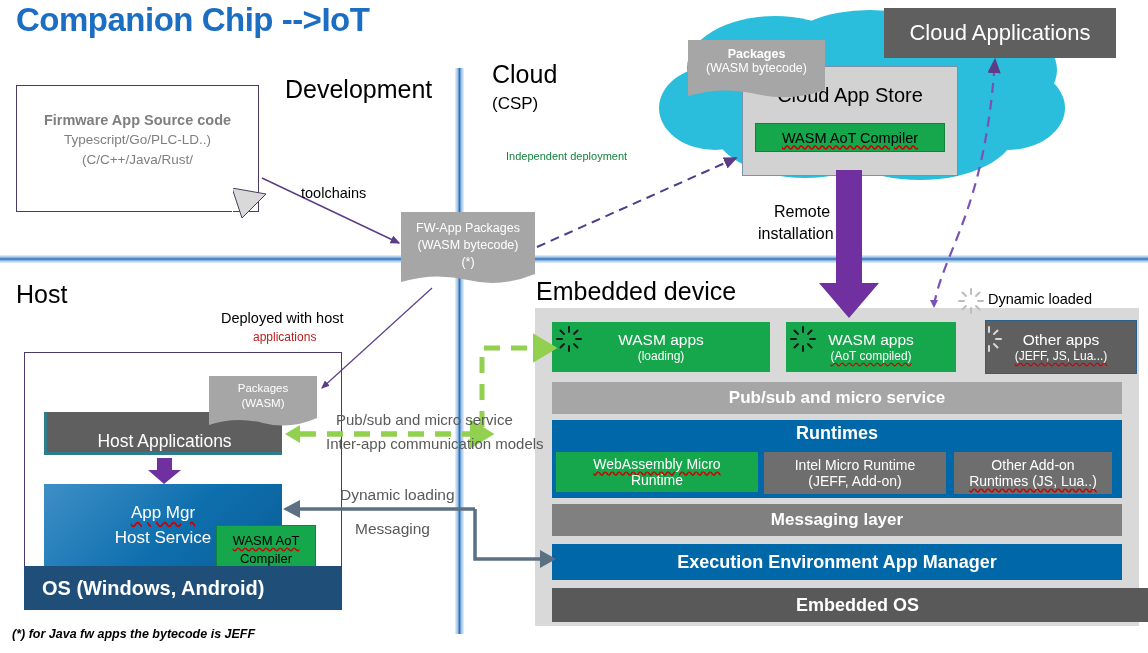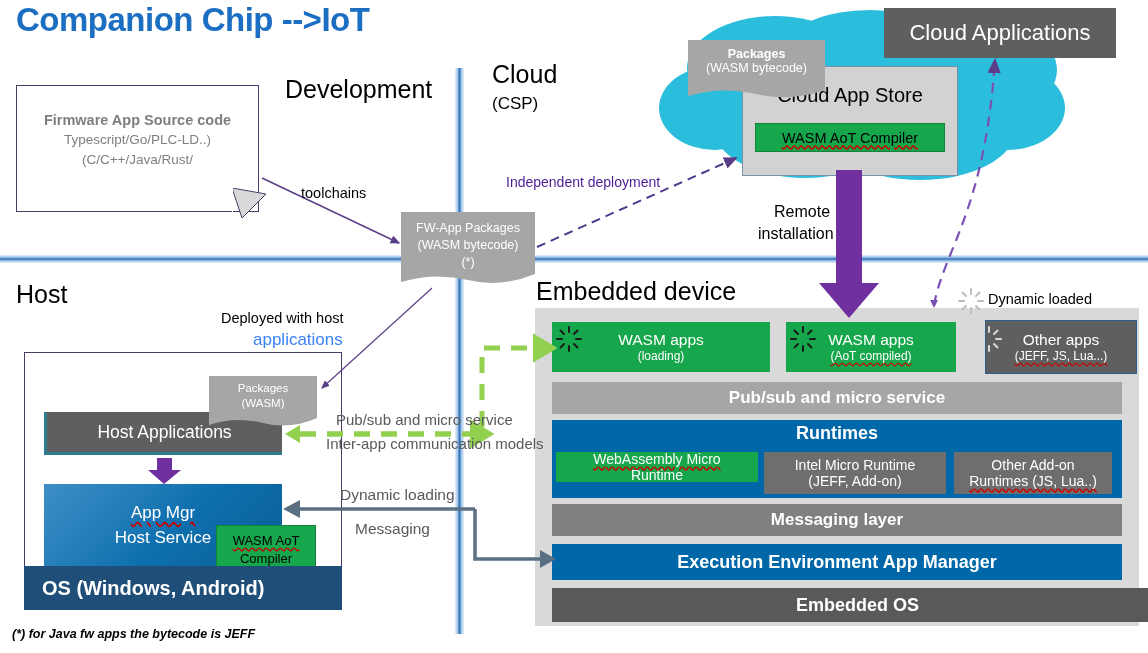--- a/index.html
+++ b/index.html
@@ -126,21 +126,21 @@
   </svg>
   <div class="lbl" style="padding-top:8px;line-height:17px;">
     <span style="font-size:12.5px;color:#fff;">FW-App Packages</span>
     <span style="font-size:12.5px;color:#fff;">(WASM bytecode)</span>
     <span style="font-size:12.5px;color:#fff;">(*)</span>
   </div>
 </div>
 
 <div class="abs box" style="left:24px;top:352px;width:318px;height:258px;border:1px solid #4B3A66;background:#fff;"></div>
 
-<div class="abs box ctr gray-dark" style="left:44px;top:412px;width:238px;height:43px;border-left:3px solid #2E7D8C;border-bottom:3px solid #2E7D8C;">
+<div class="abs box ctr gray-dark" style="left:44px;top:412px;width:238px;height:43px;border-left:3px solid #2E7D8C;border-bottom:3px solid #2E7D8C;align-items:flex-end;">
   <span style="font-size:17.5px;">Host Applications</span>
 </div>
 
 <div class="callout" style="left:209px;top:376px;width:108px;height:52px;">
   <svg class="body" viewBox="0 0 108 52" preserveAspectRatio="none">
     <path d="M0,0 H108 V42 Q81,54 54,47 Q27,40 0,49 Z" fill="#A6A6A6"></path>
   </svg>
   <div class="lbl" style="padding-top:5px;line-height:15px;">
     <span style="font-size:11.5px;color:#fff;">Packages</span>
     <span style="font-size:11.5px;color:#fff;">(WASM)</span>
@@ -236,21 +236,21 @@
 </svg>
 <div class="abs" style="left:988px;top:291px;font-size:14.5px;color:#000;">Dynamic loaded</div>
 
 <div class="abs box gray-mid ctr" style="left:552px;top:382px;width:570px;height:32px;">
   <span style="font-size:17px;font-weight:bold;">Pub/sub and micro service</span>
 </div>
 
 <div class="abs box blue" style="left:552px;top:420px;width:570px;height:78px;">
   <div class="ctr" style="height:26px;font-size:18px;font-weight:bold;">Runtimes</div>
 </div>
-<div class="abs box green ctr" style="left:556px;top:452px;width:202px;height:30px;flex-direction:column;">
+<div class="abs box green ctr" style="left:556px;top:452px;width:202px;height:40px;flex-direction:column;">
   <span style="font-size:14px;text-decoration:underline;text-decoration-color:#c00;
                text-decoration-style:wavy;text-underline-offset:2px;">WebAssembly Micro</span>
   <span style="font-size:14px;">Runtime</span>
 </div>
 <div class="abs box gray-dark ctr" style="left:764px;top:452px;width:182px;height:42px;flex-direction:column;background:#6E6E6E;">
   <span style="font-size:14px;">Intel Micro Runtime</span>
   <span style="font-size:14px;">(JEFF, Add-on)</span>
 </div>
 <div class="abs box gray-dark ctr" style="left:954px;top:452px;width:158px;height:42px;flex-direction:column;background:#6E6E6E;">
   <span style="font-size:14px;">Other Add-on</span>
@@ -307,23 +307,23 @@
   <path d="M300,425 L300,443 L285,434 Z" fill="#92D050"></path>
 
   <path d="M300,509 L475,509" stroke="#5B7083" stroke-width="3.5" fill="none"></path>
   <path d="M300,500 L300,518 L283,509 Z" fill="#5B7083"></path>
   <path d="M475,509 L475,559 L540,559" stroke="#5B7083" stroke-width="3.5" fill="none"></path>
   <path d="M540,550 L540,568 L556,559 Z" fill="#5B7083"></path>
 
 </svg>
 
 <div class="abs" style="left:301px;top:185px;font-size:14.5px;color:#000;">toolchains</div>
-<div class="abs" style="left:506px;top:150px;font-size:14px;color:#4c1d95;margin-top:24px;">Independent deployment</div>
+<div class="abs" style="left:506px;top:150px;font-size:11px;color:#15803d;">Independent deployment</div>
 <div class="abs" style="left:774px;top:203px;font-size:16px;color:#000;">Remote</div>
 <div class="abs" style="left:758px;top:225px;font-size:16px;color:#000;">installation</div>
 <div class="abs" style="left:221px;top:310px;font-size:14.5px;color:#000;">Deployed with host</div>
-<div class="abs" style="left:253px;top:330px;font-size:17px;color:#3b82f6;">applications</div>
+<div class="abs" style="left:253px;top:330px;font-size:12px;color:#b91c1c;">applications</div>
 <div class="abs" style="left:336px;top:411px;font-size:15px;color:#595959;">Pub/sub and micro service</div>
 <div class="abs" style="left:326px;top:435px;font-size:15px;color:#595959;">Inter-app communication models</div>
 <div class="abs" style="left:340px;top:486px;font-size:15.5px;color:#595959;">Dynamic loading</div>
 <div class="abs" style="left:355px;top:520px;font-size:15.5px;color:#595959;">Messaging</div>
 
 <div class="abs" id="footnote">(*) for Java fw apps the bytecode is JEFF</div>
 
 </body></html>

